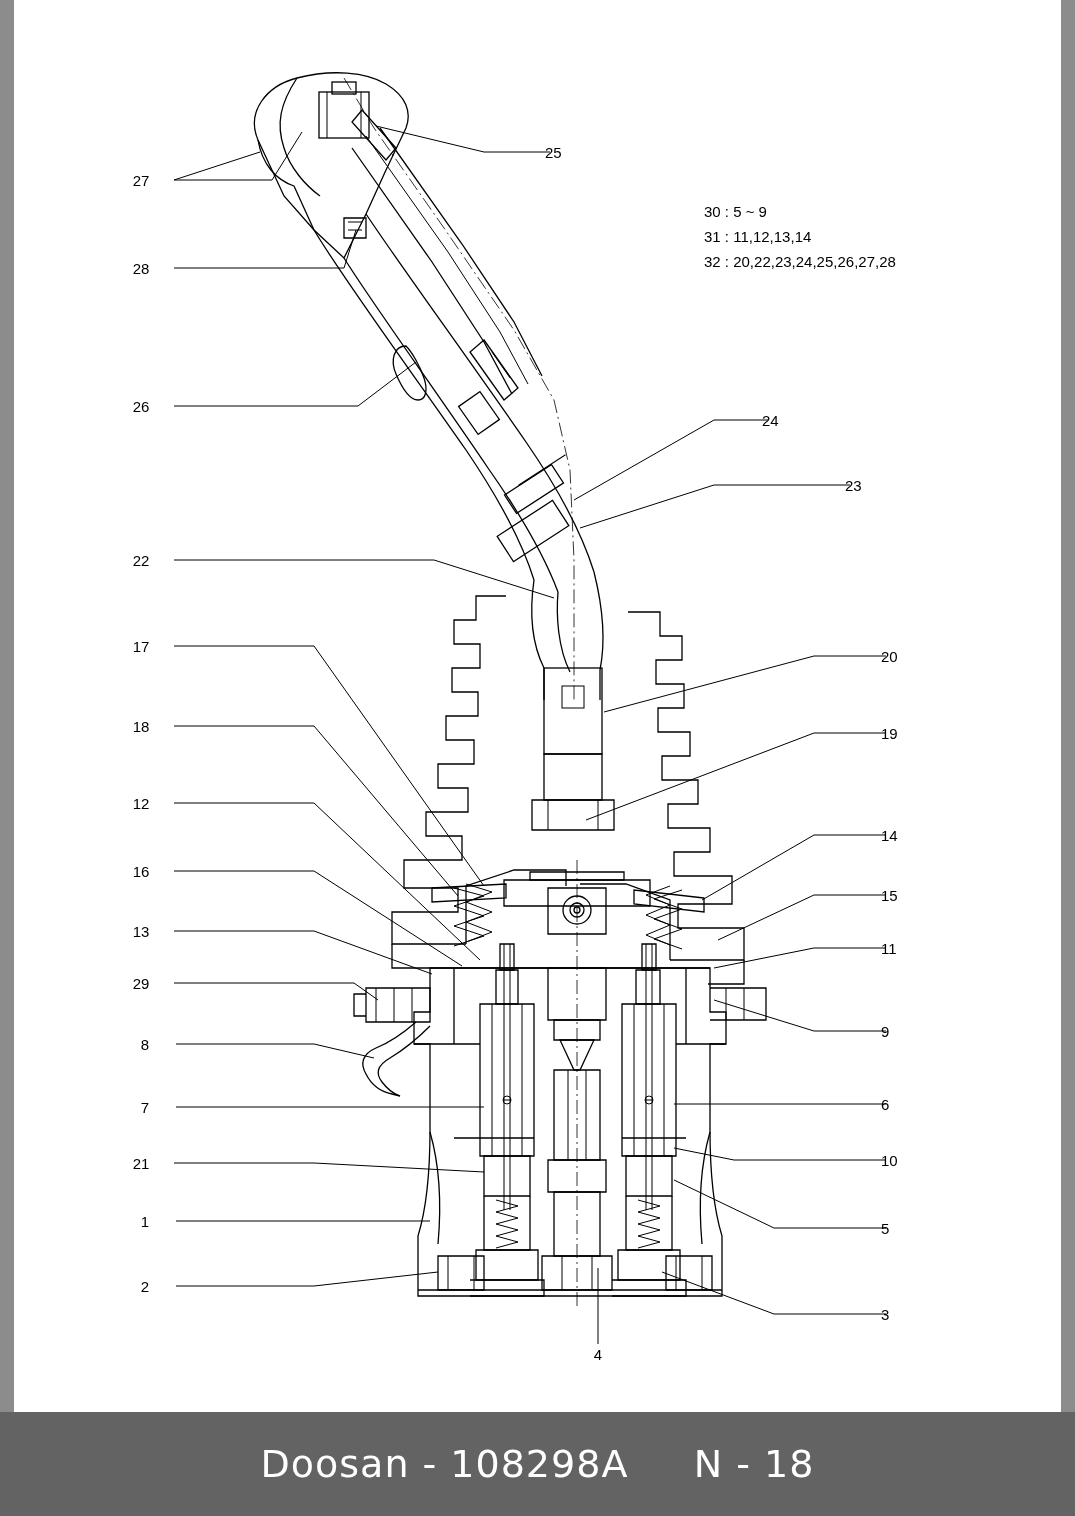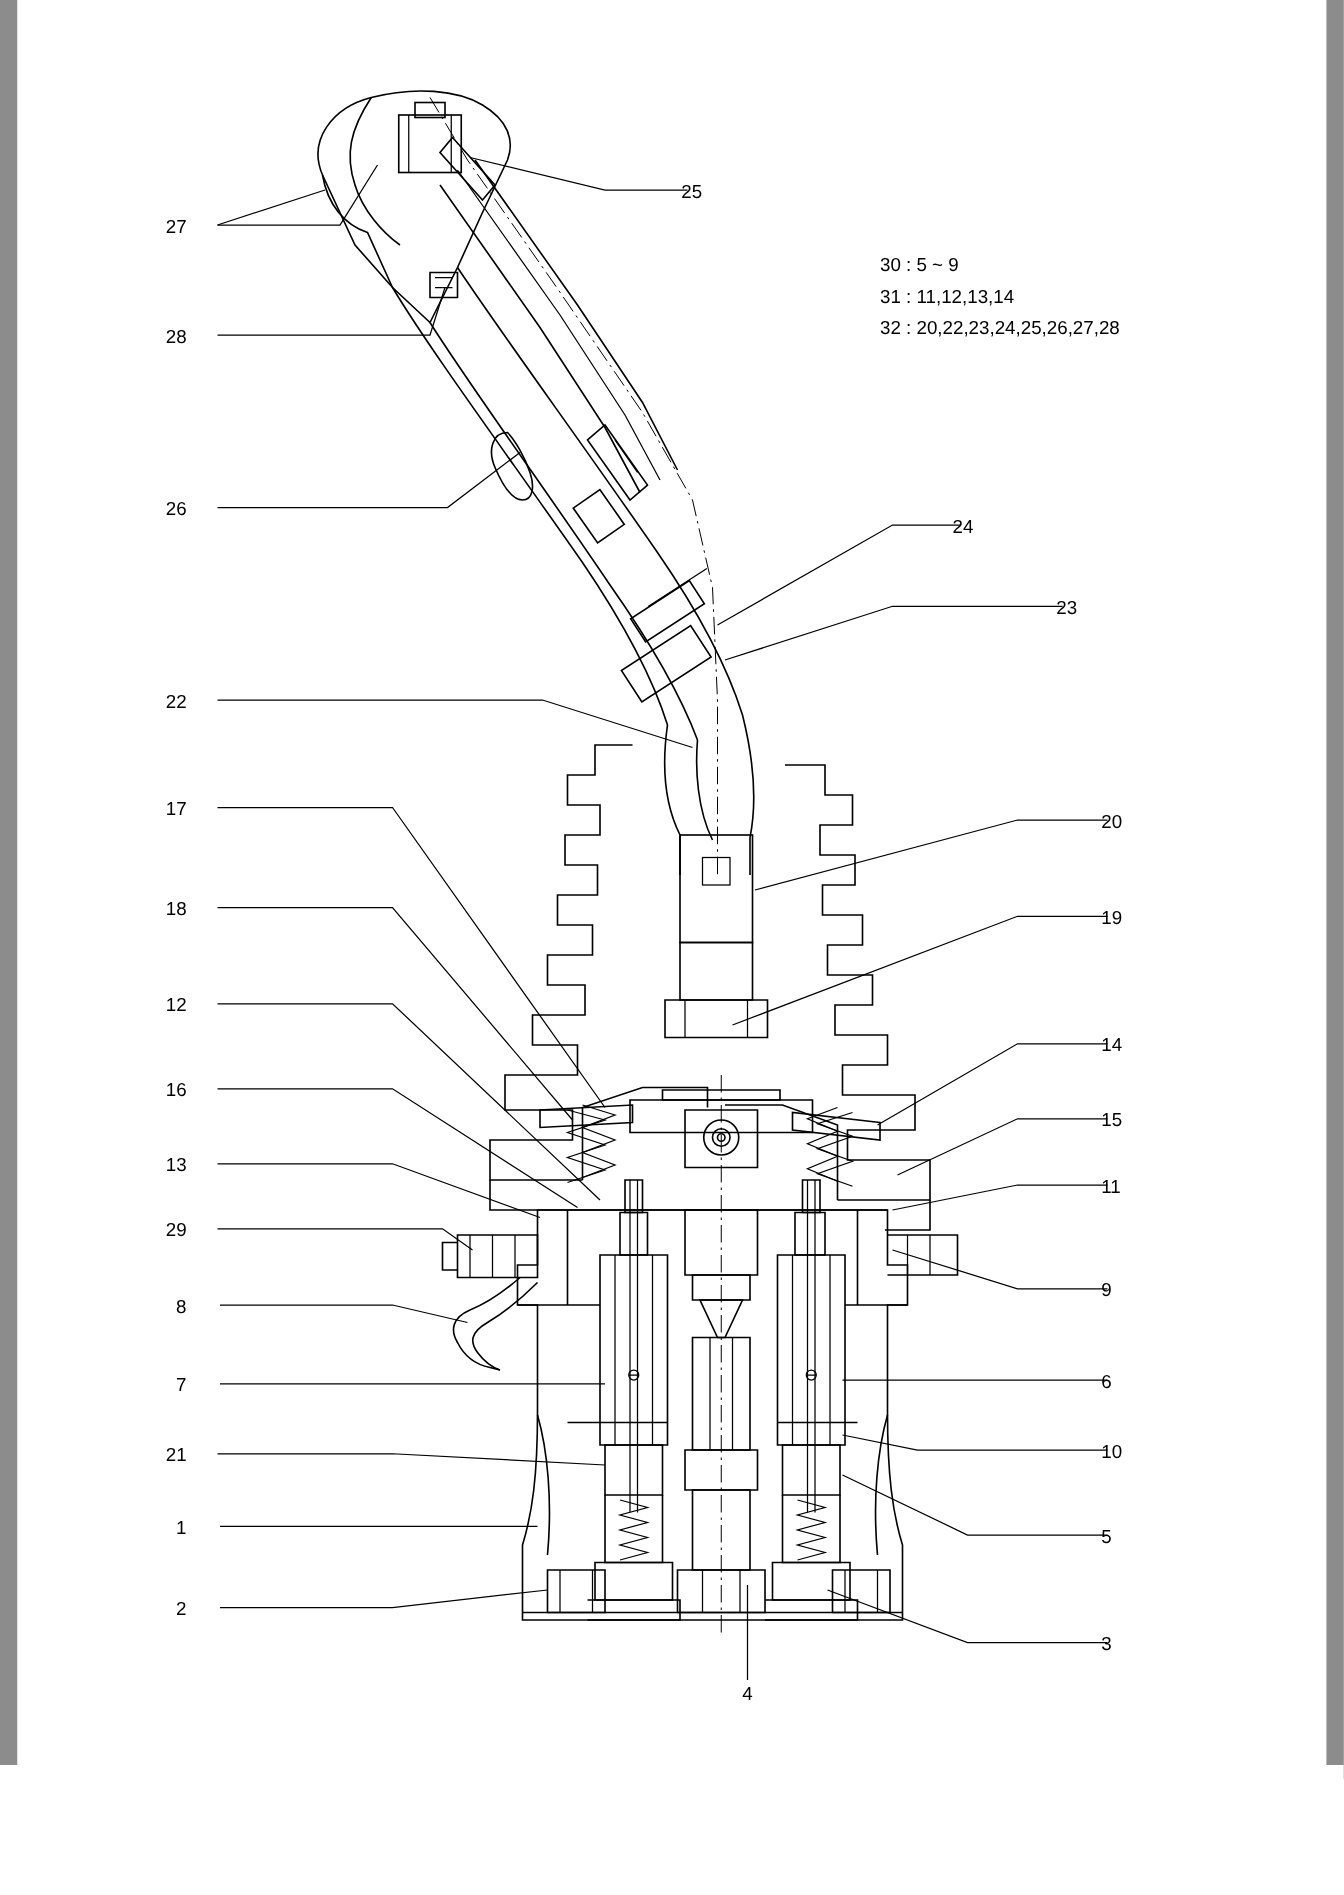--- a/index.html
+++ b/index.html
@@ -333,14 +333,17 @@
     <text class="lbl" x="867" y="1037" text-anchor="start">9</text>
     <text class="lbl" x="867" y="1110" text-anchor="start">6</text>
     <text class="lbl" x="867" y="1166" text-anchor="start">10</text>
     <text class="lbl" x="867" y="1234" text-anchor="start">5</text>
     <text class="lbl" x="867" y="1320" text-anchor="start">3</text>
 
     <text class="lbl" x="584" y="1360" text-anchor="middle">4</text>
 
   </svg>
 
+  <div class="footer-bar">
+    <span class="footer-text">Doosan - 108298A     N - 18</span>
+  </div>
 
 </div>
 
 </body></html>

